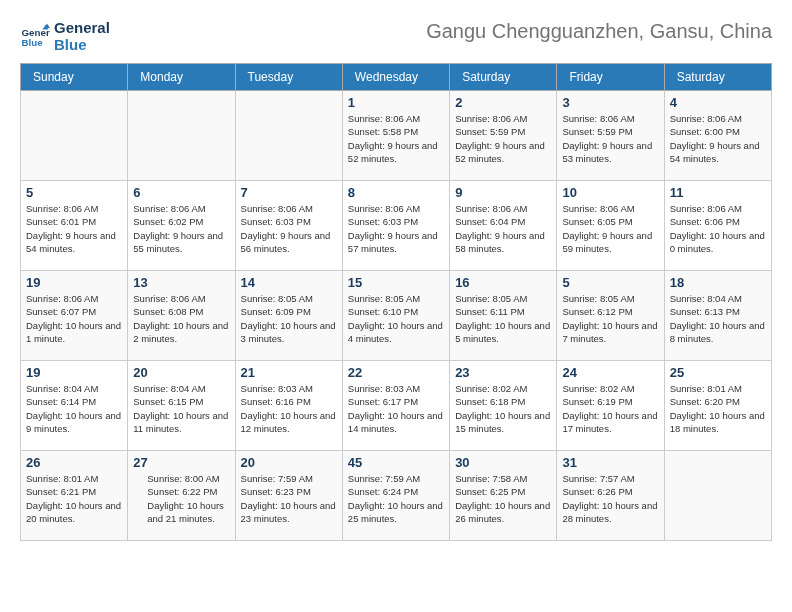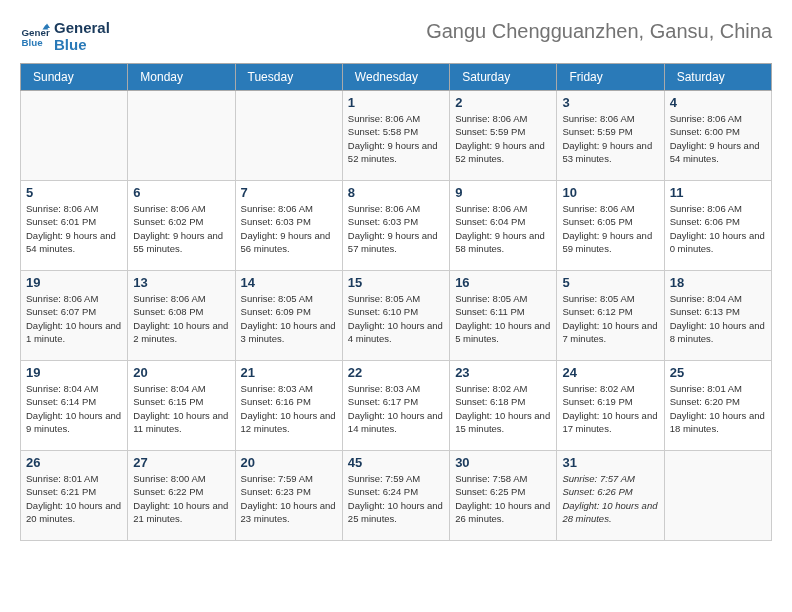--- a/index.html
+++ b/index.html
@@ -271,21 +271,21 @@
       </tr>
       <tr>
         <td>
           <div class="day-num">26</div>
           <div class="cell-text" style="white-space: pre-line;">Sunrise: 8:01 AM
 Sunset: 6:21 PM
 Daylight: 10 hours and 20 minutes.</div>
         </td>
         <td>
           <div class="day-num">27</div>
-          <div class="cell-text" style="white-space: pre-line;">Sunrise: 8:00 AM
+          <div class="cell-text" style="white-space: pre-line; margin-left: 14px;">Sunrise: 8:00 AM
 Sunset: 6:22 PM
 Daylight: 10 hours and 21 minutes.</div>
         </td>
         <td>
           <div class="day-num">20</div>
           <div class="cell-text" style="white-space: pre-line;">Sunrise: 7:59 AM
 Sunset: 6:23 PM
 Daylight: 10 hours and 23 minutes.</div>
         </td>
         <td>
@@ -295,20 +295,20 @@
 Daylight: 10 hours and 25 minutes.</div>
         </td>
         <td>
           <div class="day-num">30</div>
           <div class="cell-text" style="white-space: pre-line;">Sunrise: 7:58 AM
 Sunset: 6:25 PM
 Daylight: 10 hours and 26 minutes.</div>
         </td>
         <td>
           <div class="day-num">31</div>
-          <div class="cell-text" style="white-space: pre-line; font-style: italic;">Sunrise: 7:57 AM
+          <div class="cell-text" style="white-space: pre-line;">Sunrise: 7:57 AM
 Sunset: 6:26 PM
 Daylight: 10 hours and 28 minutes.</div>
         </td>
         <td></td>
       </tr>
     </tbody>
 </table>
 
 </body></html>

